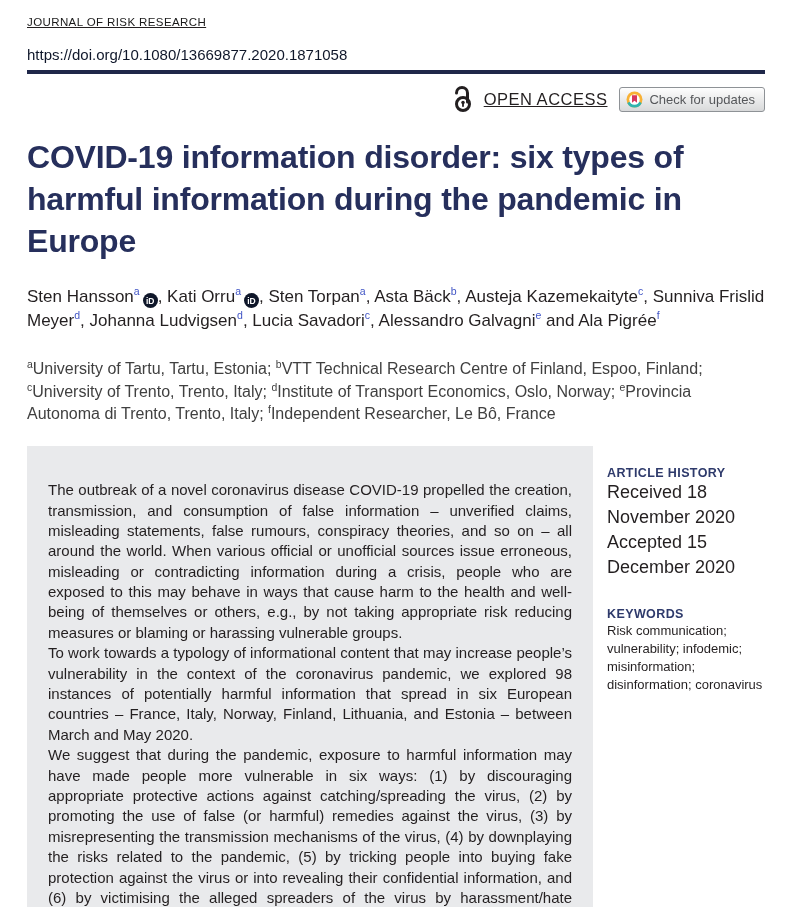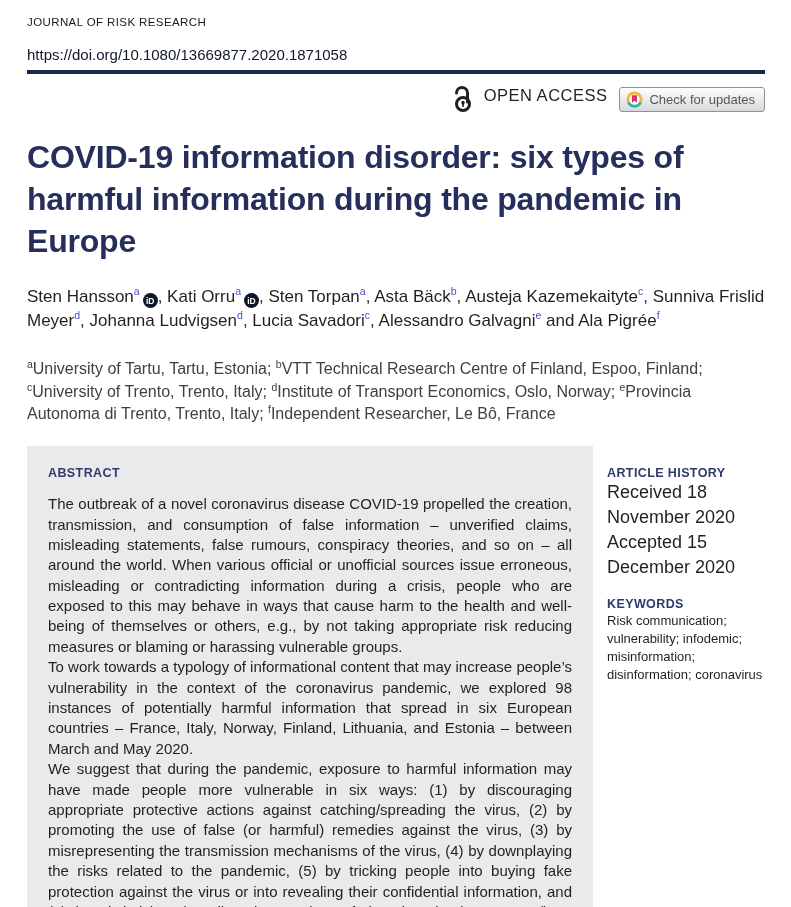--- a/index.html
+++ b/index.html
@@ -5,36 +5,36 @@
   * { margin:0; padding:0; box-sizing:border-box; }
   html,body { background:#ffffff; }
   body {
     width:791px; height:907px;
     font-family:"Liberation Sans", sans-serif;
     color:#231f20;
     padding:14px 26px 0 27px;
     overflow:hidden;
   }
   
-  .header-row { display:flex; justify-content:space-between; align-items:flex-start; }
+  .header-row { display:flex; justify-content:space-between; align-items:flex-start;text-decoration:underline; }
   .journal-name { font-size:11.5px; letter-spacing:.4px; color:#1a1a1a; padding-top:2px; }
   .doi-link { font-size:15px; color:#0f172a; text-decoration:none; display:inline-block; margin-top:18px; }
   .publisher { display:flex; align-items:center; gap:4px; }
   .pub-vertical {
     font-size:6.5px; font-weight:bold; letter-spacing:.5px; color:#000;
     writing-mode:vertical-rl; text-orientation:mixed; height:46px; text-align:center;
   }
   .pub-mark { display:block; }
   .pub-names { line-height:1.05; padding-left:2px; }
   .pub-name { font-size:25px; color:#000; letter-spacing:-.3px; }
   .pub-group { font-size:12.5px; color:#000; margin-top:1px; }
   .rule { border:none; height:4px; background:#1f2749; margin-top:6px; }
   
   .oa-row { display:flex; justify-content:flex-end; align-items:center; gap:12px; margin-top:12px; height:26px; }
-  .oa-group { display:flex; gap:11px; }
+  .oa-group { display:flex; align-items:center; gap:11px;text-decoration:underline; }
   .oa-label { font-size:16.5px; letter-spacing:.5px; color:#231f20; }
   .check-badge {
     display:inline-flex; align-items:center; gap:6px;
     border:1px solid #8e9296; border-radius:3px;
     background:linear-gradient(#fefefe,#d8d9da);
     padding:3px 9px 3px 6px; cursor:pointer;
   }
   .check-badge span { font-size:13px; color:#55575a; }
   
   .article-title {
@@ -60,21 +60,21 @@
   .abstract-heading, .side-heading {
     font-size:12.5px; font-weight:bold; letter-spacing:.4px; color:#2e3a6b;
   }
   .abstract-body { margin-top:14px; }
   .abstract-body p {
     font-size:15px; line-height:1.36; text-align:justify; color:#231f20;
     text-justify:inter-word;
   }
   .sidebar { flex:1; padding-top:20px; }
   .side-item { font-size:18px; line-height:1.38; color:#231f20; }
-  .side-block + .side-block { margin-top:18px; }
+  .side-block + .side-block { margin-top:28px; }
   .side-keywords { font-size:13px; line-height:1.38; color:#231f20; margin-top:1px; }
 </style>
 </head>
 <body>
 
 <div class="header-row">
   <div>
     <div class="journal-name">JOURNAL OF RISK RESEARCH</div>
     <a class="doi-link" href="#">https://doi.org/10.1080/13669877.2020.1871058</a>
   </div>
@@ -103,21 +103,20 @@
 </div>
 
 <h1 class="article-title">COVID-19 information disorder: six types of harmful information during the pandemic in Europe</h1>
 
 <div class="author-list"><span>Sten Hansson<sup class="asup">a</sup></span><span class="orcid-badge">iD</span>, <span>Kati Orru<sup class="asup">a</sup></span><span class="orcid-badge">iD</span>, <span>Sten Torpan<sup class="asup">a</sup></span>, <span>Asta Bäck<sup class="asup">b</sup></span>, <span>Austeja Kazemekaityte<sup class="asup">c</sup></span>, <span>Sunniva Frislid Meyer<sup class="asup">d</sup></span>, <span>Johanna Ludvigsen<sup class="asup">d</sup></span>, <span>Lucia Savadori<sup class="asup">c</sup></span>, <span>Alessandro Galvagni<sup class="asup">e</sup></span> and <span>Ala Pigrée<sup class="asup">f</sup></span></div>
 
 <p class="affiliations"><sup>a</sup>University of Tartu, Tartu, Estonia; <sup>b</sup>VTT Technical Research Centre of Finland, Espoo, Finland; <sup>c</sup>University of Trento, Trento, Italy; <sup>d</sup>Institute of Transport Economics, Oslo, Norway; <sup>e</sup>Provincia Autonoma di Trento, Trento, Italy; <sup>f</sup>Independent Researcher, Le Bô, France</p>
 
 <div class="content-cols">
   <div class="abstract-box">
-    <div class="abstract-heading">ABSTRACT</div>
     <div class="abstract-body">
       <p>The outbreak of a novel coronavirus disease COVID-19 propelled the creation, transmission, and consumption of false information – unverified claims, misleading statements, false rumours, conspiracy theories, and so on – all around the world. When various official or unofficial sources issue erroneous, misleading or contradicting information during a crisis, people who are exposed to this may behave in ways that cause harm to the health and well-being of themselves or others, e.g., by not taking appropriate risk reducing measures or blaming or harassing vulnerable groups.</p>
       <p>To work towards a typology of informational content that may increase people’s vulnerability in the context of the coronavirus pandemic, we explored 98 instances of potentially harmful information that spread in six European countries – France, Italy, Norway, Finland, Lithuania, and Estonia – between March and May 2020.</p>
       <p>We suggest that during the pandemic, exposure to harmful information may have made people more vulnerable in six ways: (1) by discouraging appropriate protective actions against catching/spreading the virus, (2) by promoting the use of false (or harmful) remedies against the virus, (3) by misrepresenting the transmission mechanisms of the virus, (4) by downplaying the risks related to the pandemic, (5) by tricking people into buying fake protection against the virus or into revealing their confidential information, and (6) by victimising the alleged spreaders of the virus by harassment/hate speech. The proposed typology can be used to guide the development of risk communication plans to address each of these information-related vulnerabilities.</p>
     </div>
   </div>
   <div class="sidebar">
     <div class="side-block">
       <div class="side-heading">ARTICLE HISTORY</div>
       <div class="side-item">Received 18 November 2020</div>

